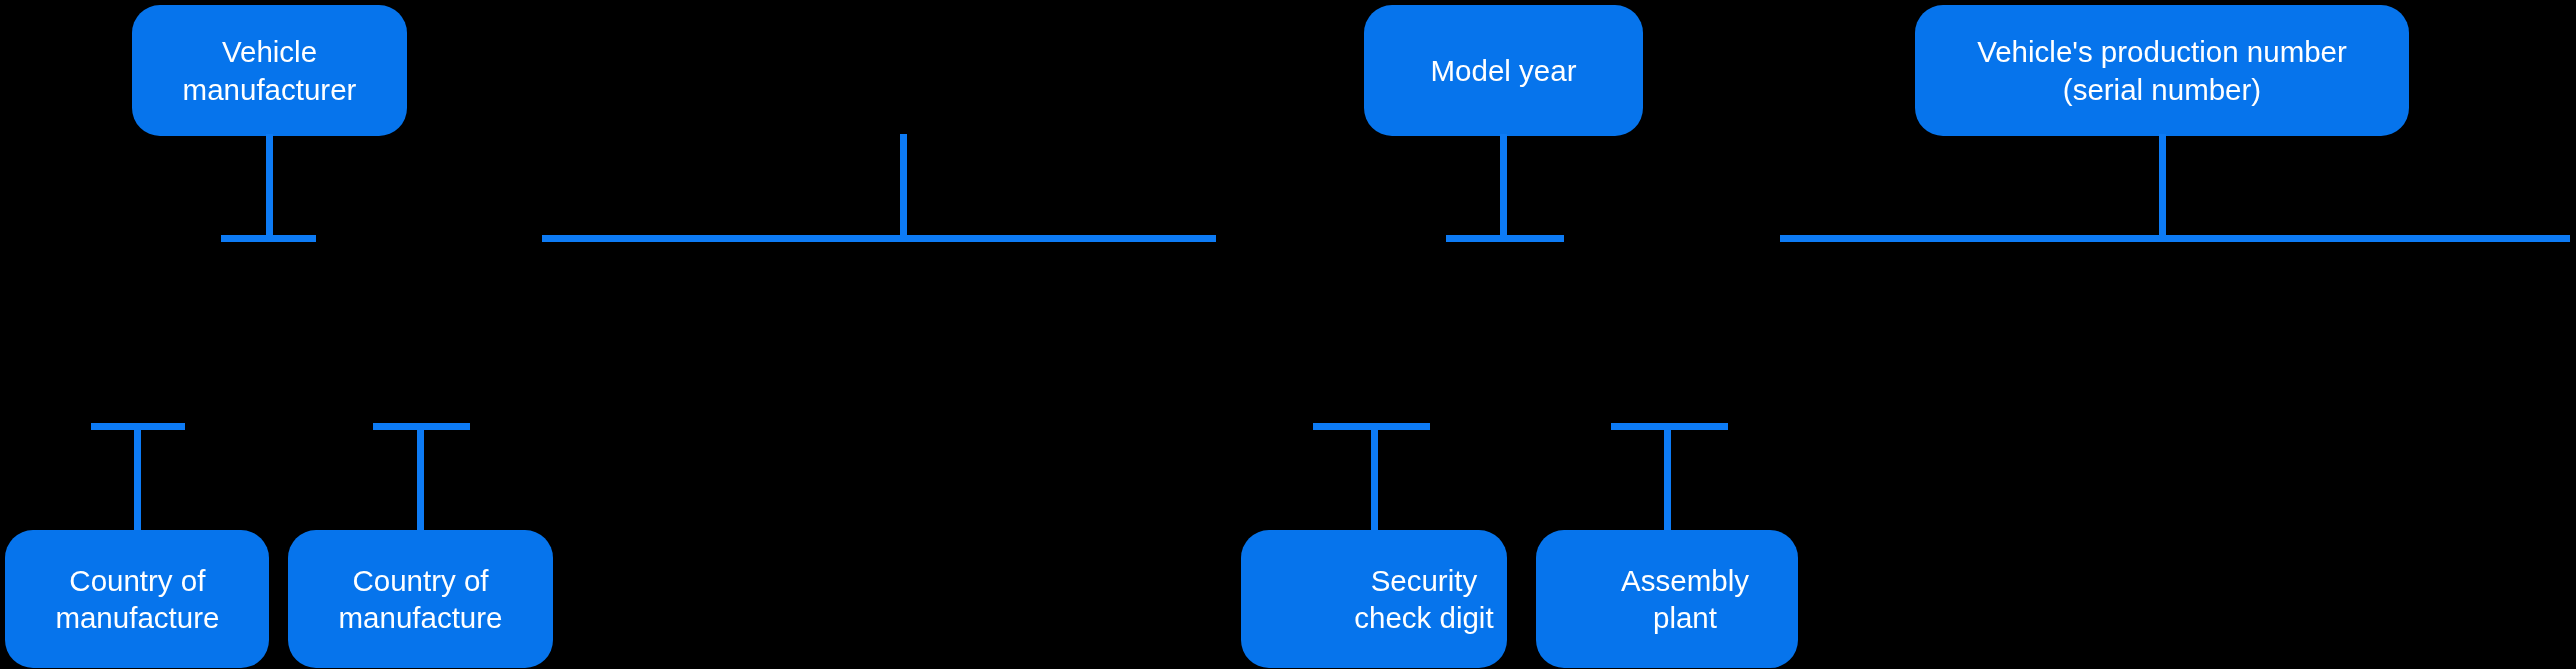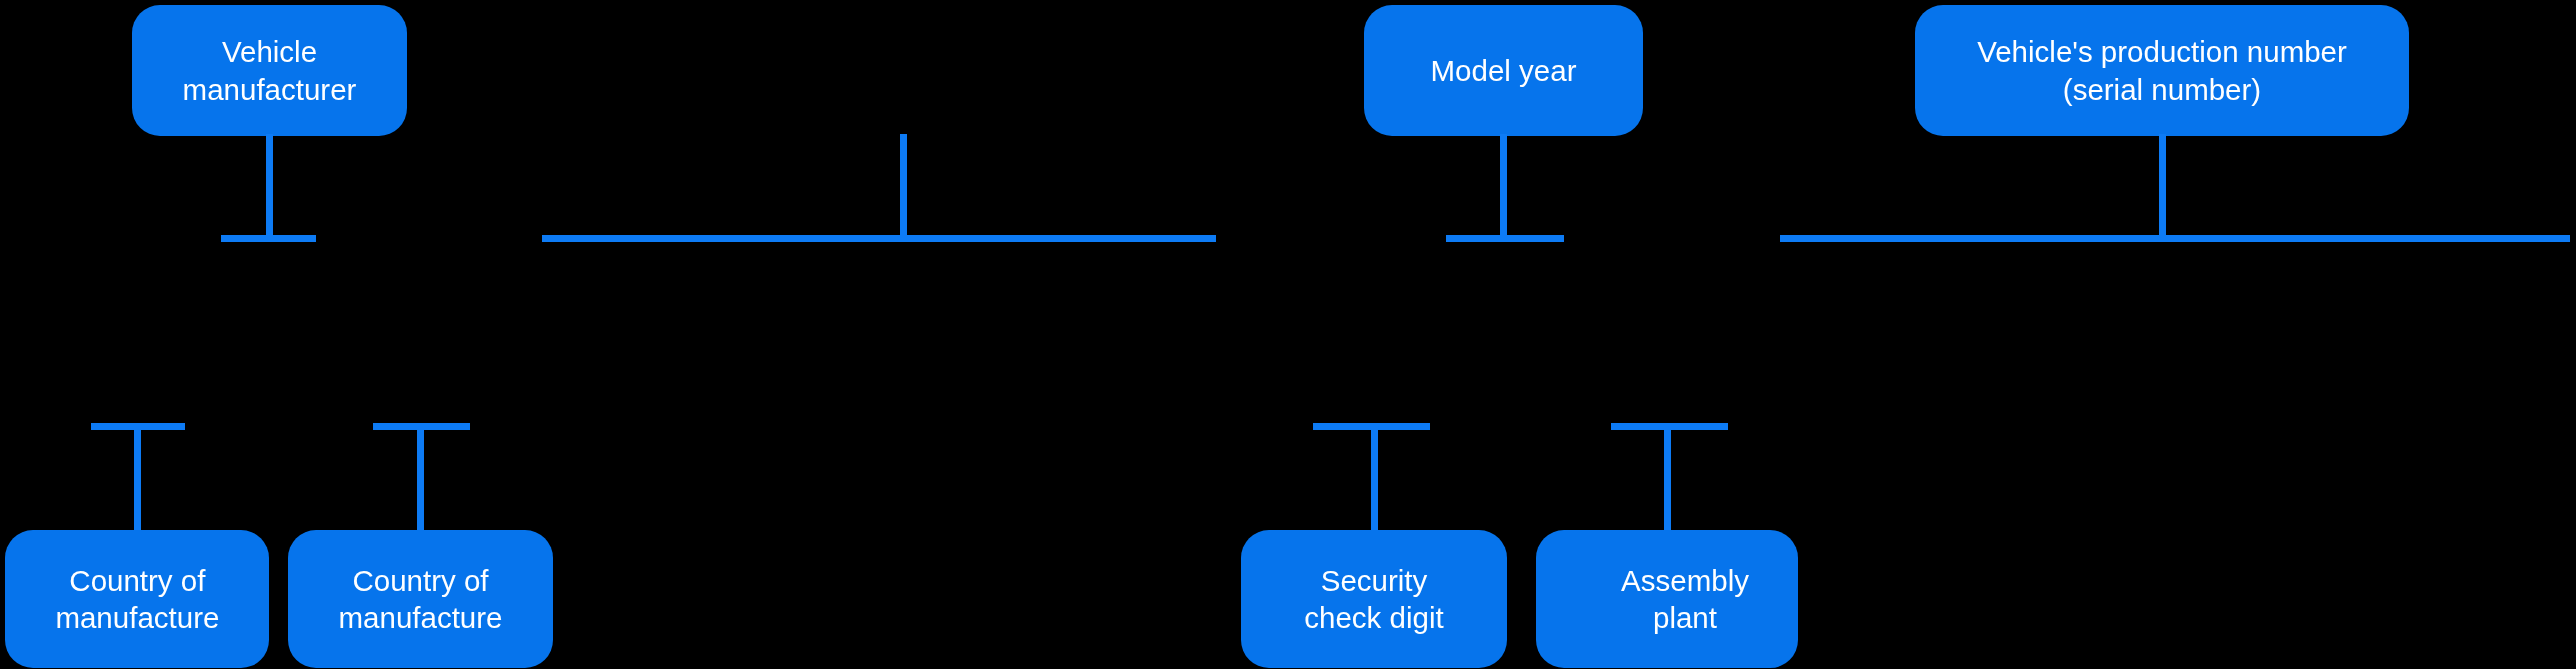--- a/index.html
+++ b/index.html
@@ -66,21 +66,21 @@
   .bar-b3  { left: 1313px; top: 423px; width: 117px; }
   .bar-b4  { left: 1611px; top: 423px; width: 117px; }
   .stem-b1 { left: 134px;  top: 423px; height: 107px; }
   .stem-b2 { left: 417px;  top: 423px; height: 107px; }
   .stem-b3 { left: 1371px; top: 423px; height: 107px; }
   .stem-b4 { left: 1664px; top: 423px; height: 107px; }
 
   
   .box-b1 { left: 5.4px;    top: 530px; width: 264px; height: 138px; }
   .box-b2 { left: 288px;  top: 530px; width: 265px; height: 138px; }
-  .box-b3 { left: 1241px; top: 530px; width: 266px; height: 138px; }
+  .box-b3 { left: 1241px; top: 530px; width: 266px; height: 138px; justify-content: flex-end; }
   .box-b4 { left: 1536px; top: 530px; width: 262px; height: 138px; padding-left: 36px; }
 </style>
 </head>
 <body>
 
 <div class="canvas">
 
   <div class="box box-t1">
     <span class="label">Vehicle
 manufacturer</span>

